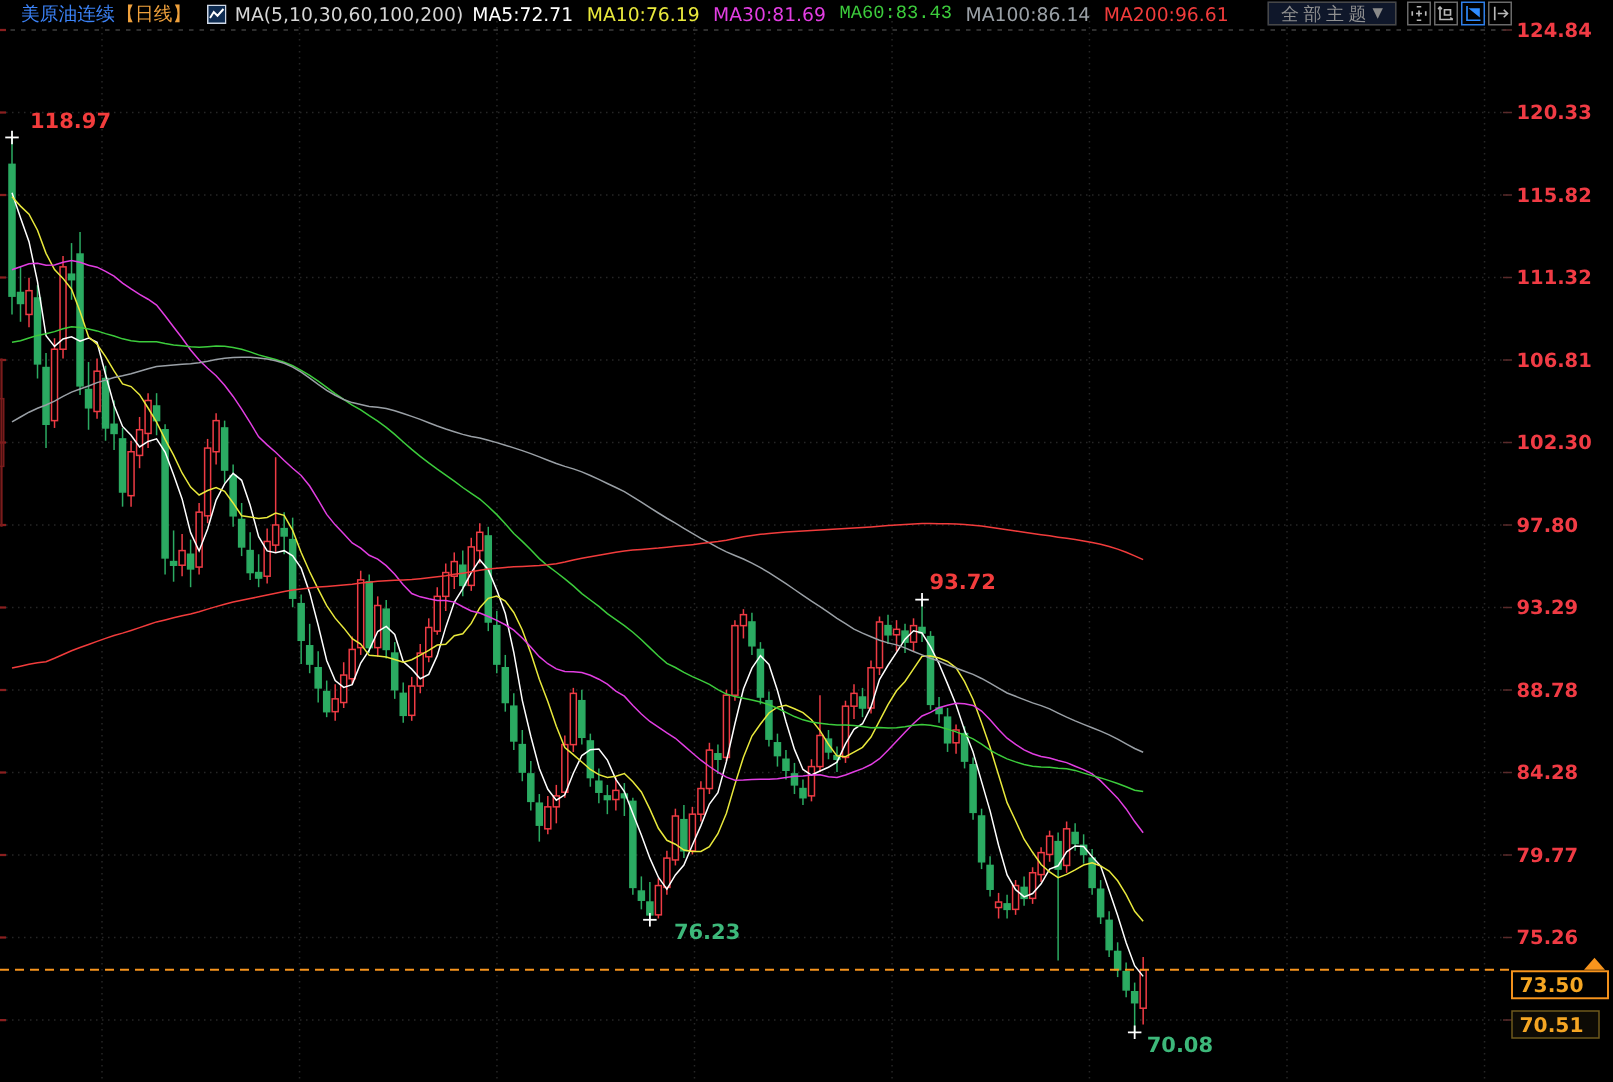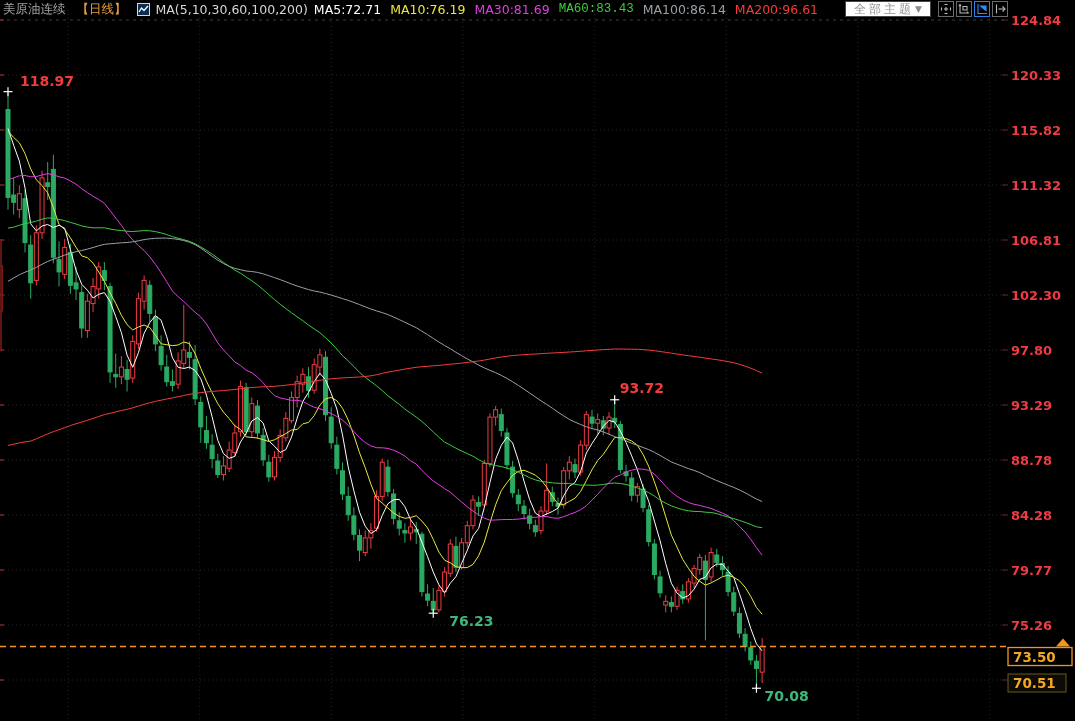--- a/index.html
+++ b/index.html
@@ -1,27 +1,27 @@
 <!DOCTYPE html>
 <html><head>
 <meta charset="utf-8">
 <style>
   html,body{margin:0;padding:0;background:#000;}
   .stage{position:relative;width:1075px;height:721px;background:#000;overflow:hidden;
          font-family:"DejaVu Sans","Liberation Sans",sans-serif;}
   .stage svg#chart{position:absolute;left:0;top:0;}
   .hdr{position:absolute;left:0;top:0;height:18px;display:flex;align-items:center;
        font-size:12.5px;white-space:nowrap;z-index:3;}
-  .hdr .t{color:#a3a3a3;margin-left:3px;}
-  .hdr .p{color:#f0a13c;margin-left:11px;}
+  .hdr .t{color:#3b82f6;margin-left:14px;}
+  .hdr .p{color:#f0a13c;margin-left:1px;}
   .hdr .mini{display:inline-flex;margin:0 6px 0 10px;}
   .hdr .f{color:#d6d6d6;margin-right:6px;}
   .hdr .mv{margin-right:9px;}
   .tb{position:absolute;top:1px;right:67px;display:flex;align-items:center;z-index:4;}
-  .dd{height:14px;line-height:14px;border:1px solid #474747;background:#ffffff;color:#909090;
+  .dd{height:14px;line-height:14px;border:1px solid #474747;background:#0f172a;color:#909090;
       font-size:12px;padding:0 8px;letter-spacing:3px;cursor:pointer;display:flex;align-items:center;}
   .dd .arr{font-size:9px;letter-spacing:0;color:#8a8a8a;margin-left:1px;}
   .btns{display:flex;margin-left:5px;}
   .ibtn{width:14px;height:14px;border:1px solid #6a6a6a;margin-left:2px;background:#000;
         display:flex;align-items:center;justify-content:center;cursor:pointer;}
   .ibtn.active{border-color:#2f7fe8;}
   .ibtn svg{display:block;}
 </style>
 </head>
 <body>

